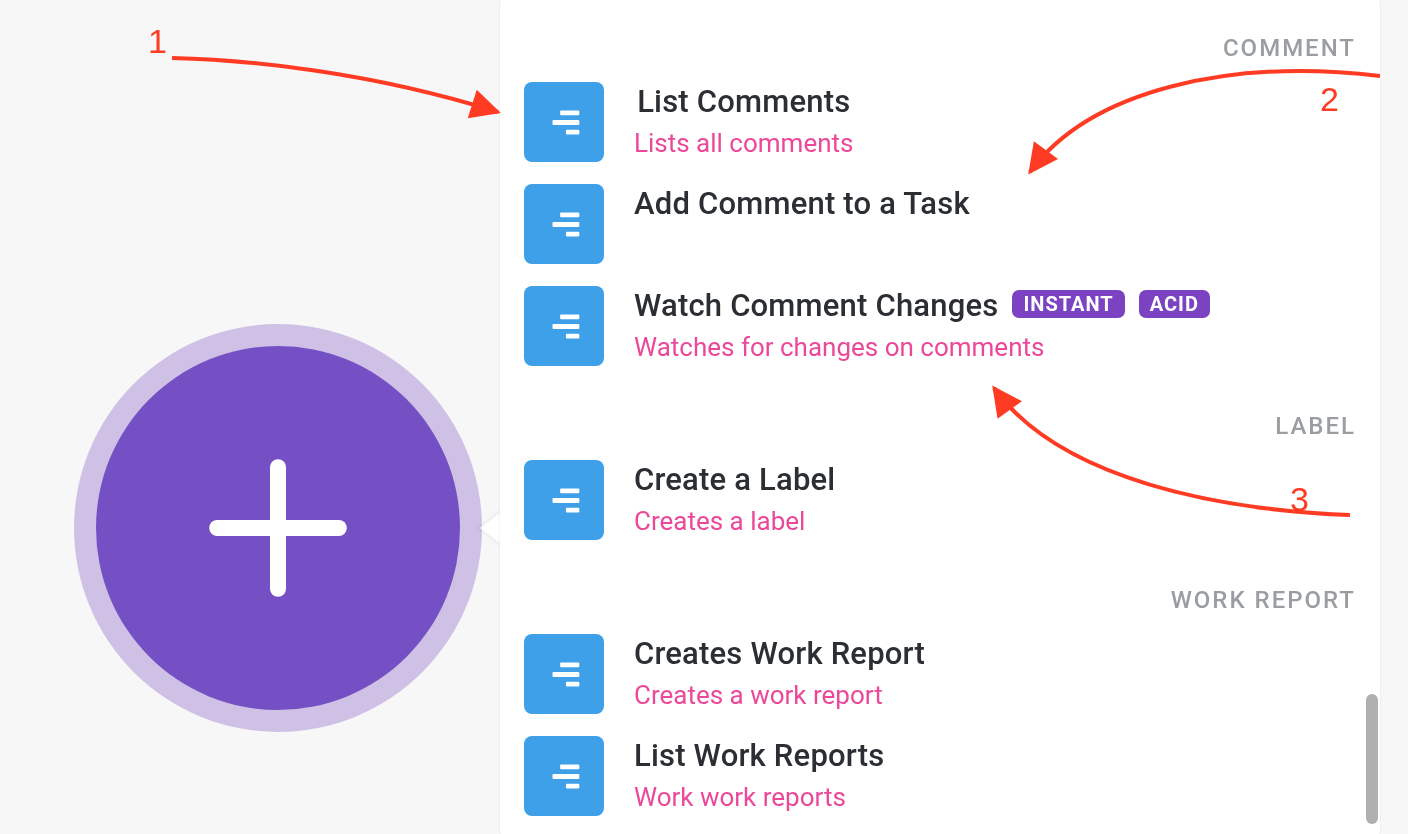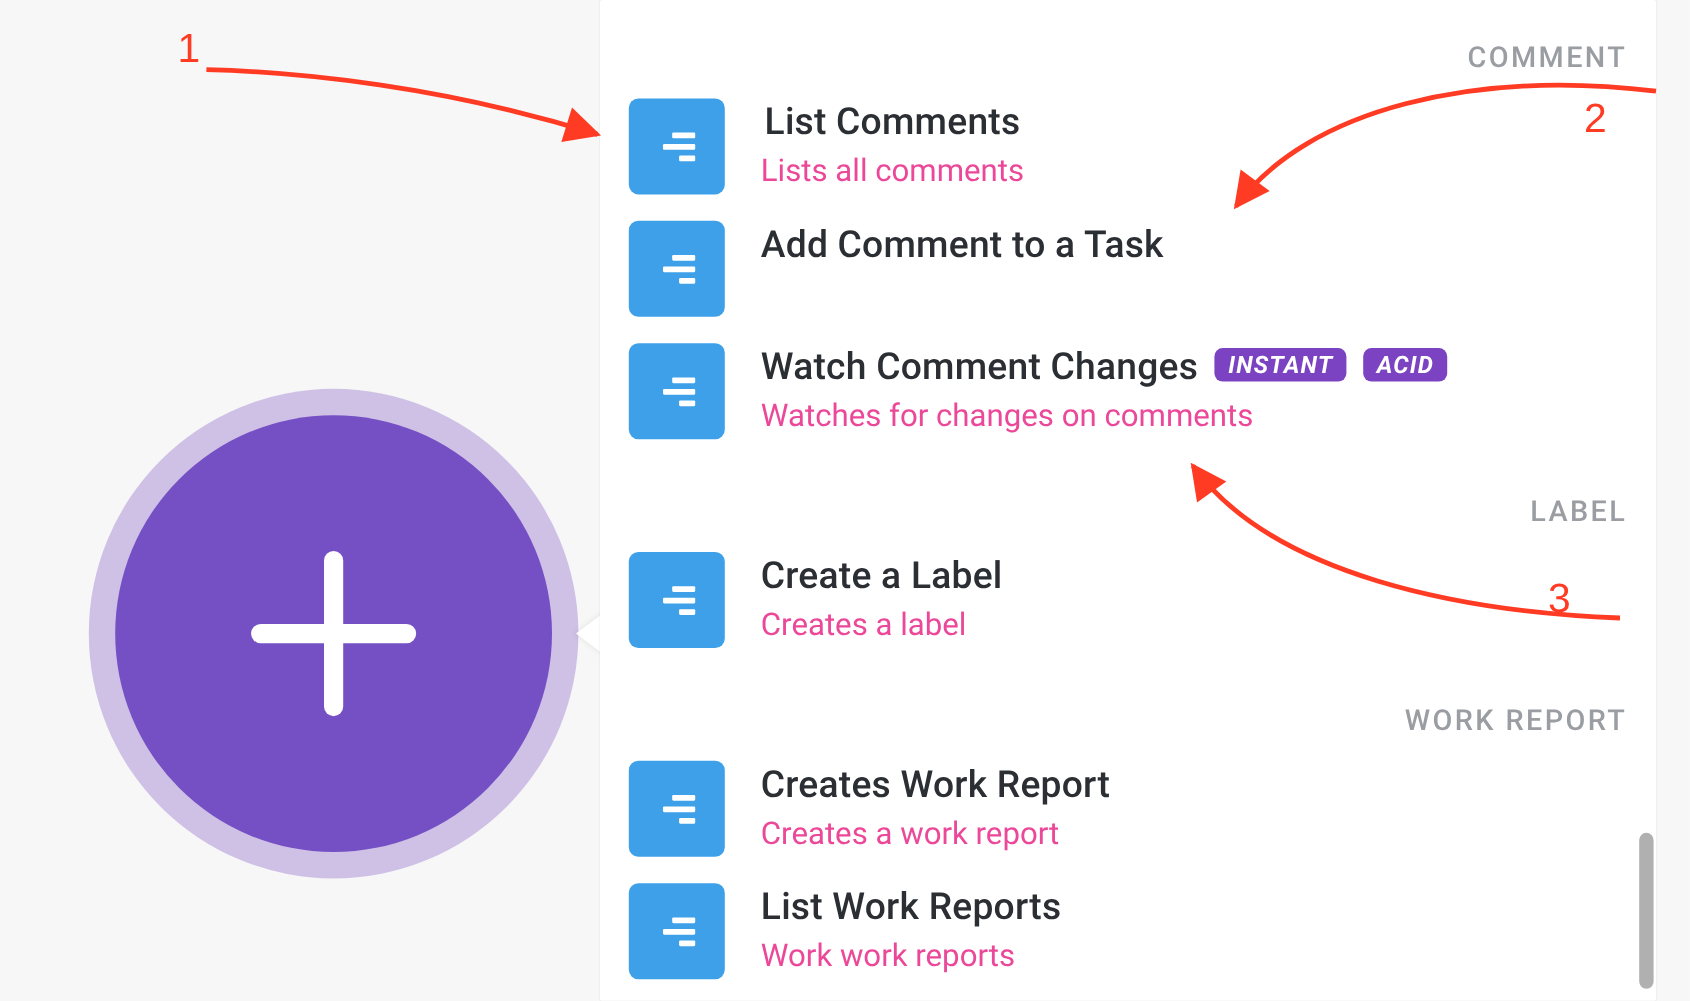--- a/index.html
+++ b/index.html
@@ -141,21 +141,20 @@
     background: #7b43c2;
     color: #ffffff;
     font-size: 20px;
     font-weight: 700;
     letter-spacing: 1px;
     padding: 4px 11px 4px 11px;
     border-radius: 7px;
     line-height: 1;
     position: relative;
     top: -2px;
-    font-style: italic;
   }
 
   
   .annot {
     position: absolute;
     inset: 0;
     pointer-events: none;
   }
   .annot .num {
     position: absolute;

